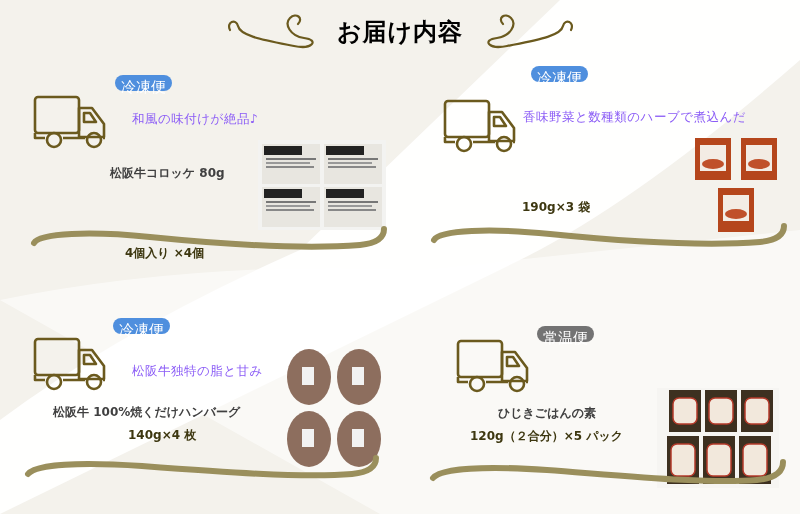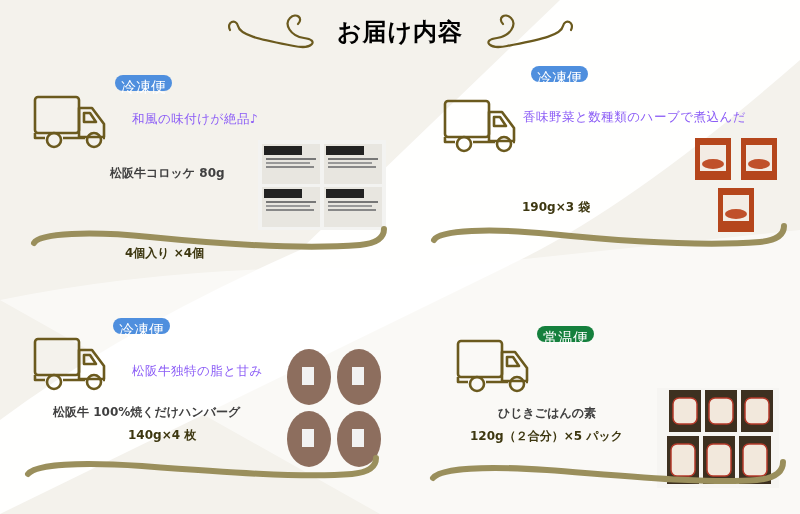--- a/index.html
+++ b/index.html
@@ -160,21 +160,21 @@
   <svg class="truck" style="left:30px; top:20px;" viewBox="0 0 76 56">
     <g fill="none" stroke="#6b5a1e" stroke-width="2.6" stroke-linejoin="round">
       <rect x="3" y="3" width="44" height="36" rx="3"></rect>
       <path d="M47 14 H60 L72 30 V43 H47 Z"></path>
       <path d="M52 19 H58 L64 28 H52 Z"></path>
       <path d="M3 39 V44 H13 M31 44 H53 M71 44 H73"></path>
       <circle cx="22" cy="46" r="7"></circle>
       <circle cx="62" cy="46" r="7"></circle>
     </g>
   </svg>
-  <div class="badge" style="left:112px; top:8px; background:#15803d;">常温便</div>
+  <div class="badge" style="left:112px; top:8px; background:#737373;">常温便</div>
   <div class="pname" style="left:73px; top:87px;">ひじきごはんの素</div>
   <div class="pqty" style="left:45px; top:110px;">120g（２合分）×5 パック</div>
   <svg class="prod" style="left:232px; top:70px;" width="122" height="100" viewBox="0 0 122 100">
     <rect x="0" y="0" width="122" height="100" fill="#f6f5f2"></rect>
     <g>
       <rect x="12" y="2" width="32" height="42" fill="#3d3020"></rect>
       <rect x="16" y="10" width="24" height="26" rx="6" fill="#f2e8dc" stroke="#b53a2a" stroke-width="1.5"></rect>
       <rect x="48" y="2" width="32" height="42" fill="#3d3020"></rect>
       <rect x="52" y="10" width="24" height="26" rx="6" fill="#f2e8dc" stroke="#b53a2a" stroke-width="1.5"></rect>
       <rect x="84" y="2" width="32" height="42" fill="#3d3020"></rect>

